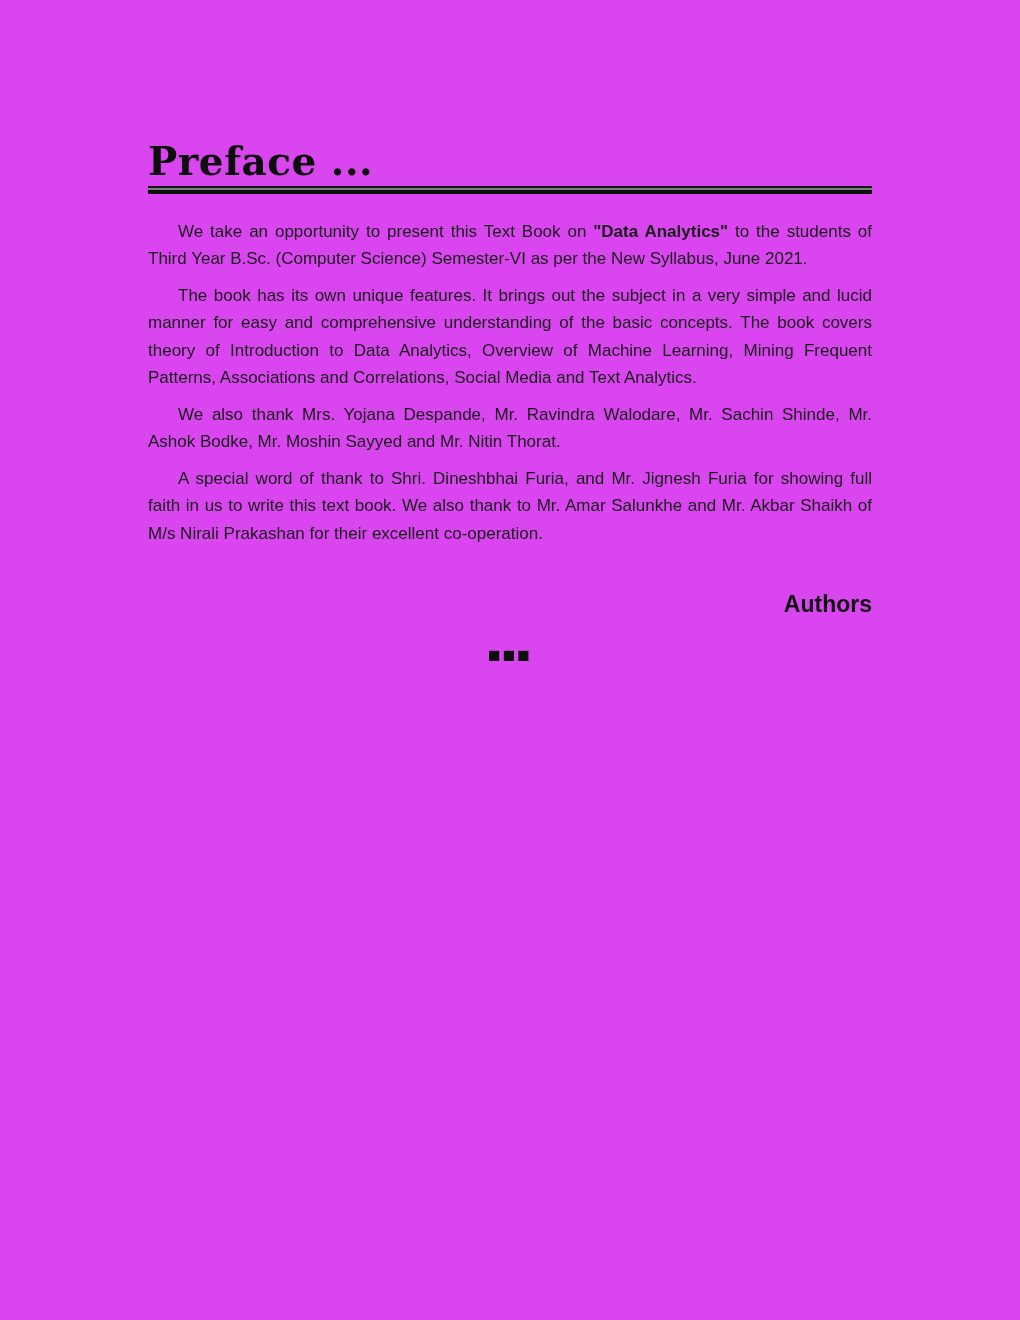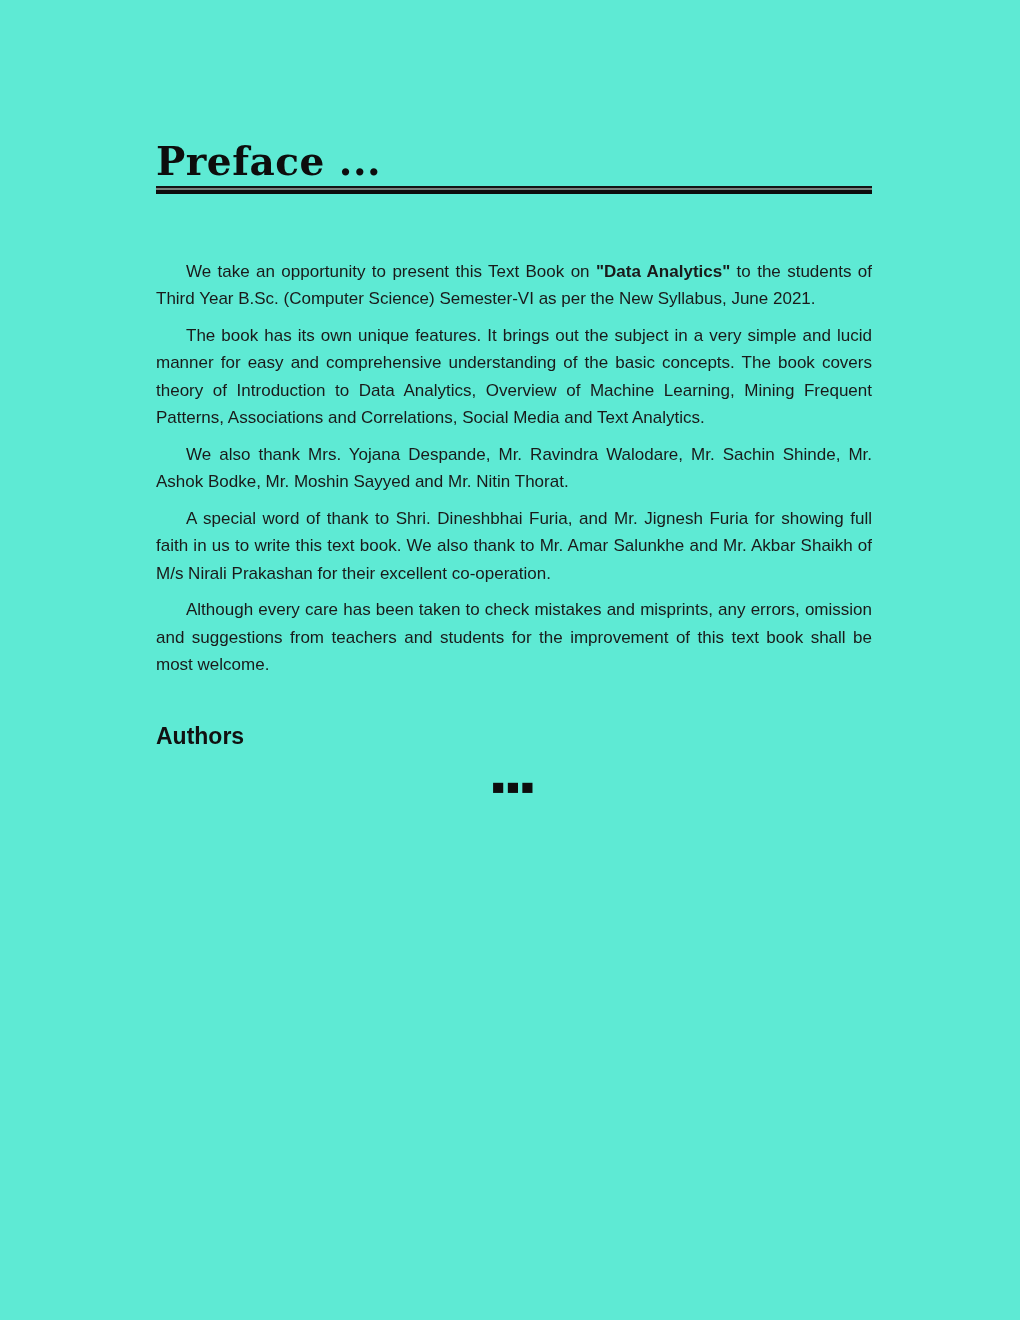--- a/index.html
+++ b/index.html
@@ -1,25 +1,24 @@
 <!DOCTYPE html>
 <html><head>
 <meta charset="utf-8">
 <style>
   * { margin: 0; padding: 0; box-sizing: border-box; }
   html, body { background: #ffffff; }
   .page {
     position: relative;
     width: 1020px;
     height: 1320px;
-    background: #5eead4;
+    background: #d946ef;
     font-family: "Liberation Sans", "DejaVu Sans", sans-serif;
     color: #1a1a1a;
     overflow: hidden;
-    padding-left: 8px;
   }
   .content {
     padding: 0 148px;
   }
   .title-block {
     margin-top: 140px;
   }
   .page-title {
     font-family: "DejaVu Serif", "Liberation Serif", serif;
     font-weight: bold;
@@ -32,34 +31,35 @@
     margin-top: 3px;
     height: 8px;
     background: linear-gradient(
       to bottom,
       #141414 0%, #141414 30%,
       #76807c 30%, #76807c 52%,
       #0d0d0d 52%, #0d0d0d 100%
     );
   }
   .body-text {
-    margin-top: 64px;
+    margin-top: 24px;
   }
   .para {
     font-size: 17px;
     line-height: 27.5px;
     text-align: justify;
     text-align-last: left;
     text-indent: 30px;
     color: #1a1a1a;
     margin-bottom: 9px;
   }
   .para b { font-weight: bold; }
   .signature {
     margin-top: 44px;
+    text-align: right;
     font-weight: bold;
     font-size: 23px;
     color: #111111;
   }
   .end-mark {
     margin-top: 26px;
     text-align: center;
     font-size: 21px;
     letter-spacing: 2px;
     color: #0d0d0d;
@@ -79,21 +79,20 @@
 
     <div class="body-text">
       <p class="para"><span>We take an opportunity to present this Text Book on </span><b>"Data Analytics"</b><span> to the students of Third Year B.Sc. (Computer Science) Semester-VI as per the New Syllabus, June 2021.</span></p>
 
       <p class="para">The book has its own unique features. It brings out the subject in a very simple and lucid manner for easy and comprehensive understanding of the basic concepts. The book covers theory of Introduction to Data Analytics, Overview of Machine Learning, Mining Frequent Patterns, Associations and Correlations, Social Media and Text Analytics.</p>
 
       <p class="para">We also thank Mrs. Yojana Despande, Mr. Ravindra Walodare, Mr. Sachin Shinde, Mr. Ashok Bodke, Mr. Moshin Sayyed and Mr. Nitin Thorat.</p>
 
       <p class="para">A special word of thank to Shri. Dineshbhai Furia, and Mr. Jignesh Furia for showing full faith in us to write this text book. We also thank to Mr. Amar Salunkhe and Mr. Akbar Shaikh of M/s Nirali Prakashan for their excellent co-operation.</p>
 
-      <p class="para">Although every care has been taken to check mistakes and misprints, any errors, omission and suggestions from teachers and students for the improvement of this text book shall be most welcome.</p>
     </div>
 
     <div class="signature">Authors</div>
 
     <div class="end-mark">■■■</div>
 
   </div>
 </div>
 
 </body></html>

